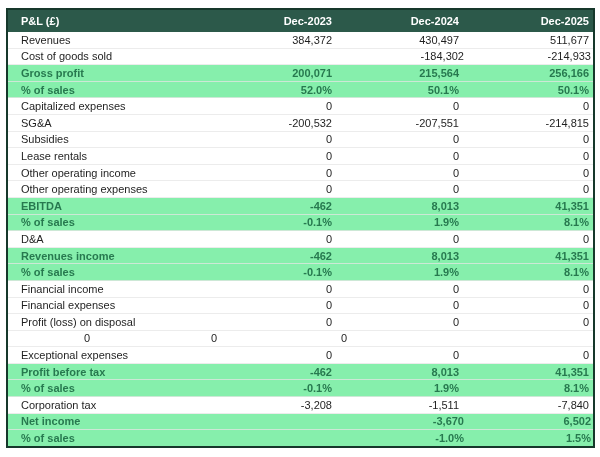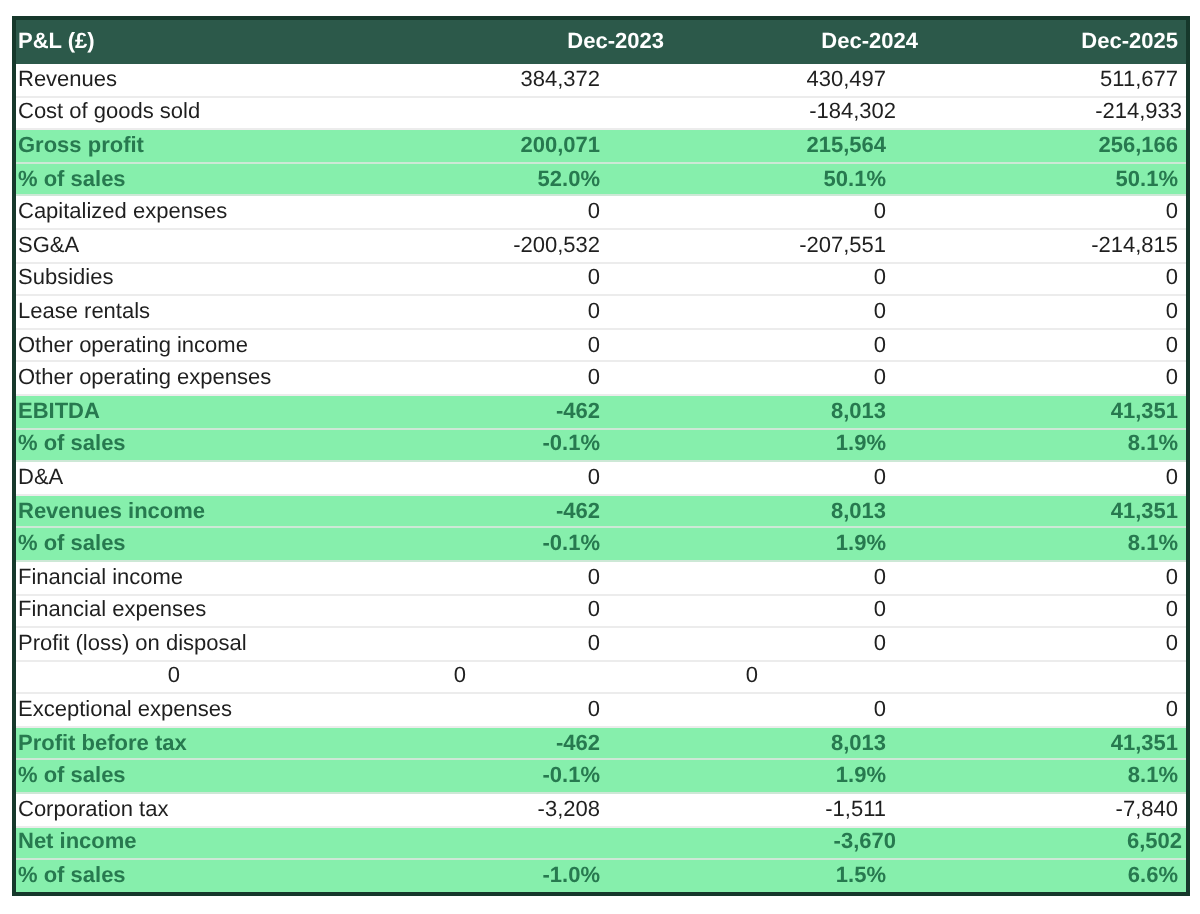--- a/index.html
+++ b/index.html
@@ -39,34 +39,33 @@
     flex: 1;
     display: flex;
     flex-direction: column;
   }
   .tbody .row {
     flex: 1;
     background: #ffffff;
     color: #1F1F1F;
     font-size: 11px;
     border-bottom: 1px solid #ececec;
-    gap: 16px;
   }
   .tbody .row:last-child { border-bottom: none; }
   .tbody .row.highlight {
     background: #86efac;
     color: #27794F;
     font-weight: bold;
     border-bottom-color: #cde8d6;
   }
   .cell { white-space: nowrap; overflow: hidden; }
   .cell.label {
     flex: 1;
     text-align: left;
-    padding-left: 1px;
+    padding-left: 13px;
   }
   .cell.num {
     text-align: right;
     padding-right: 2px;
   }
   .cell.c1 { width: 84px; }
   .cell.c2 { width: 127px; }
   .cell.c3 { width: 132px; padding-right: 4px; }
 </style>
 </head>
@@ -219,17 +218,16 @@
         </div>
         <div class="row highlight">
           <div class="cell label">Net income</div>
           <div class="cell num c1">-3,670</div>
           <div class="cell num c2">6,502</div>
         </div>
         <div class="row highlight">
           <div class="cell label">% of sales</div>
           <div class="cell num c1">-1.0%</div>
           <div class="cell num c2">1.5%</div>
-          <div class="cell num c3">6.6%</div>
         </div>
       </div>
   </div>
 </div>
 
 </body></html>

